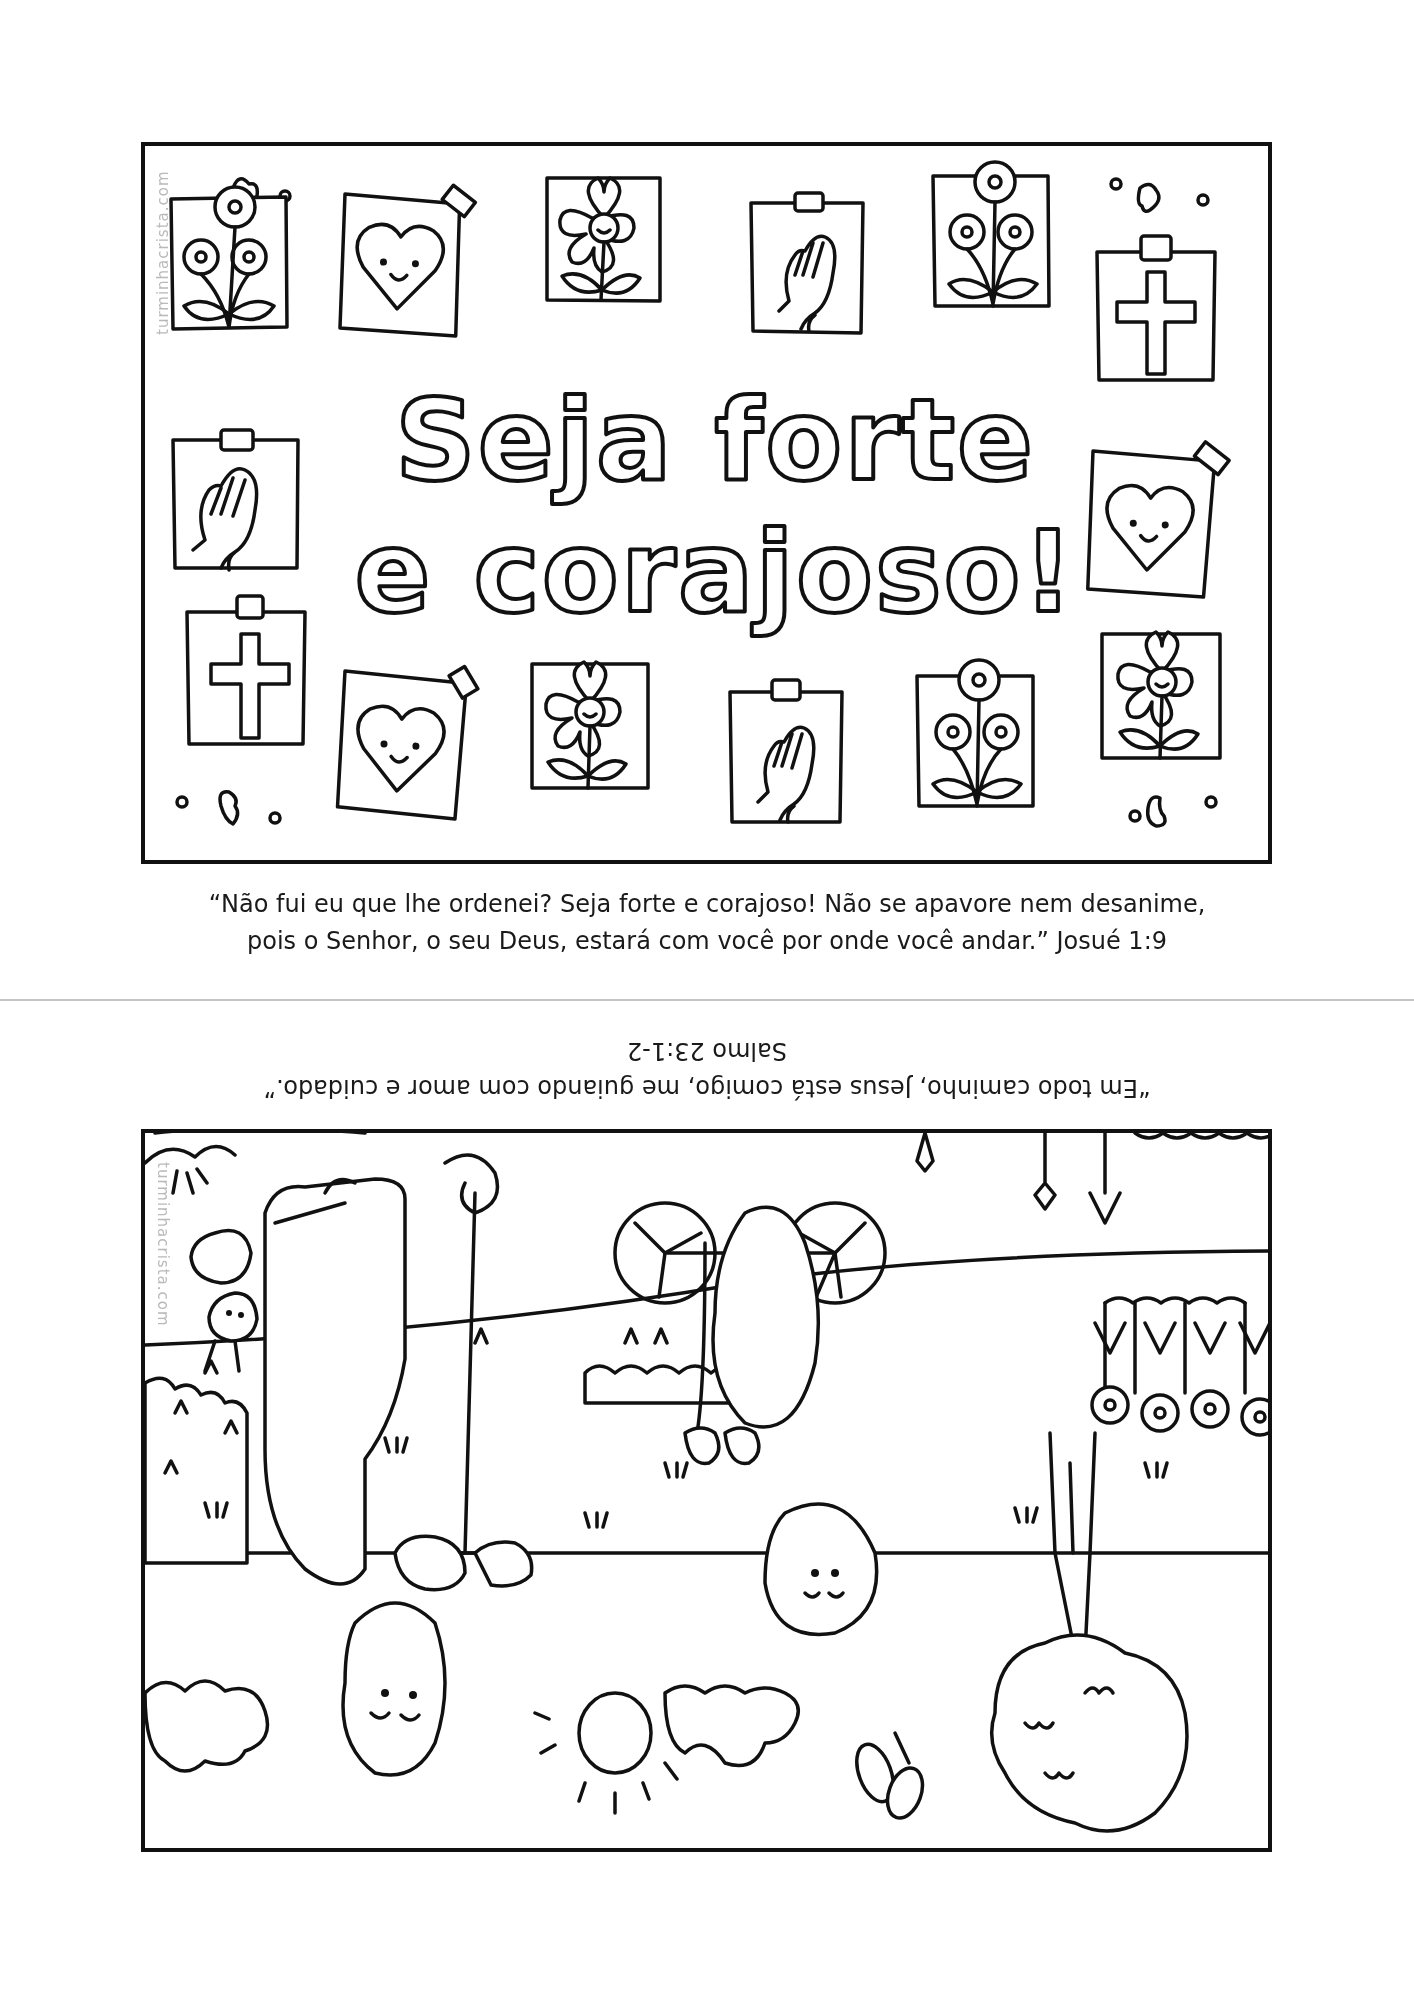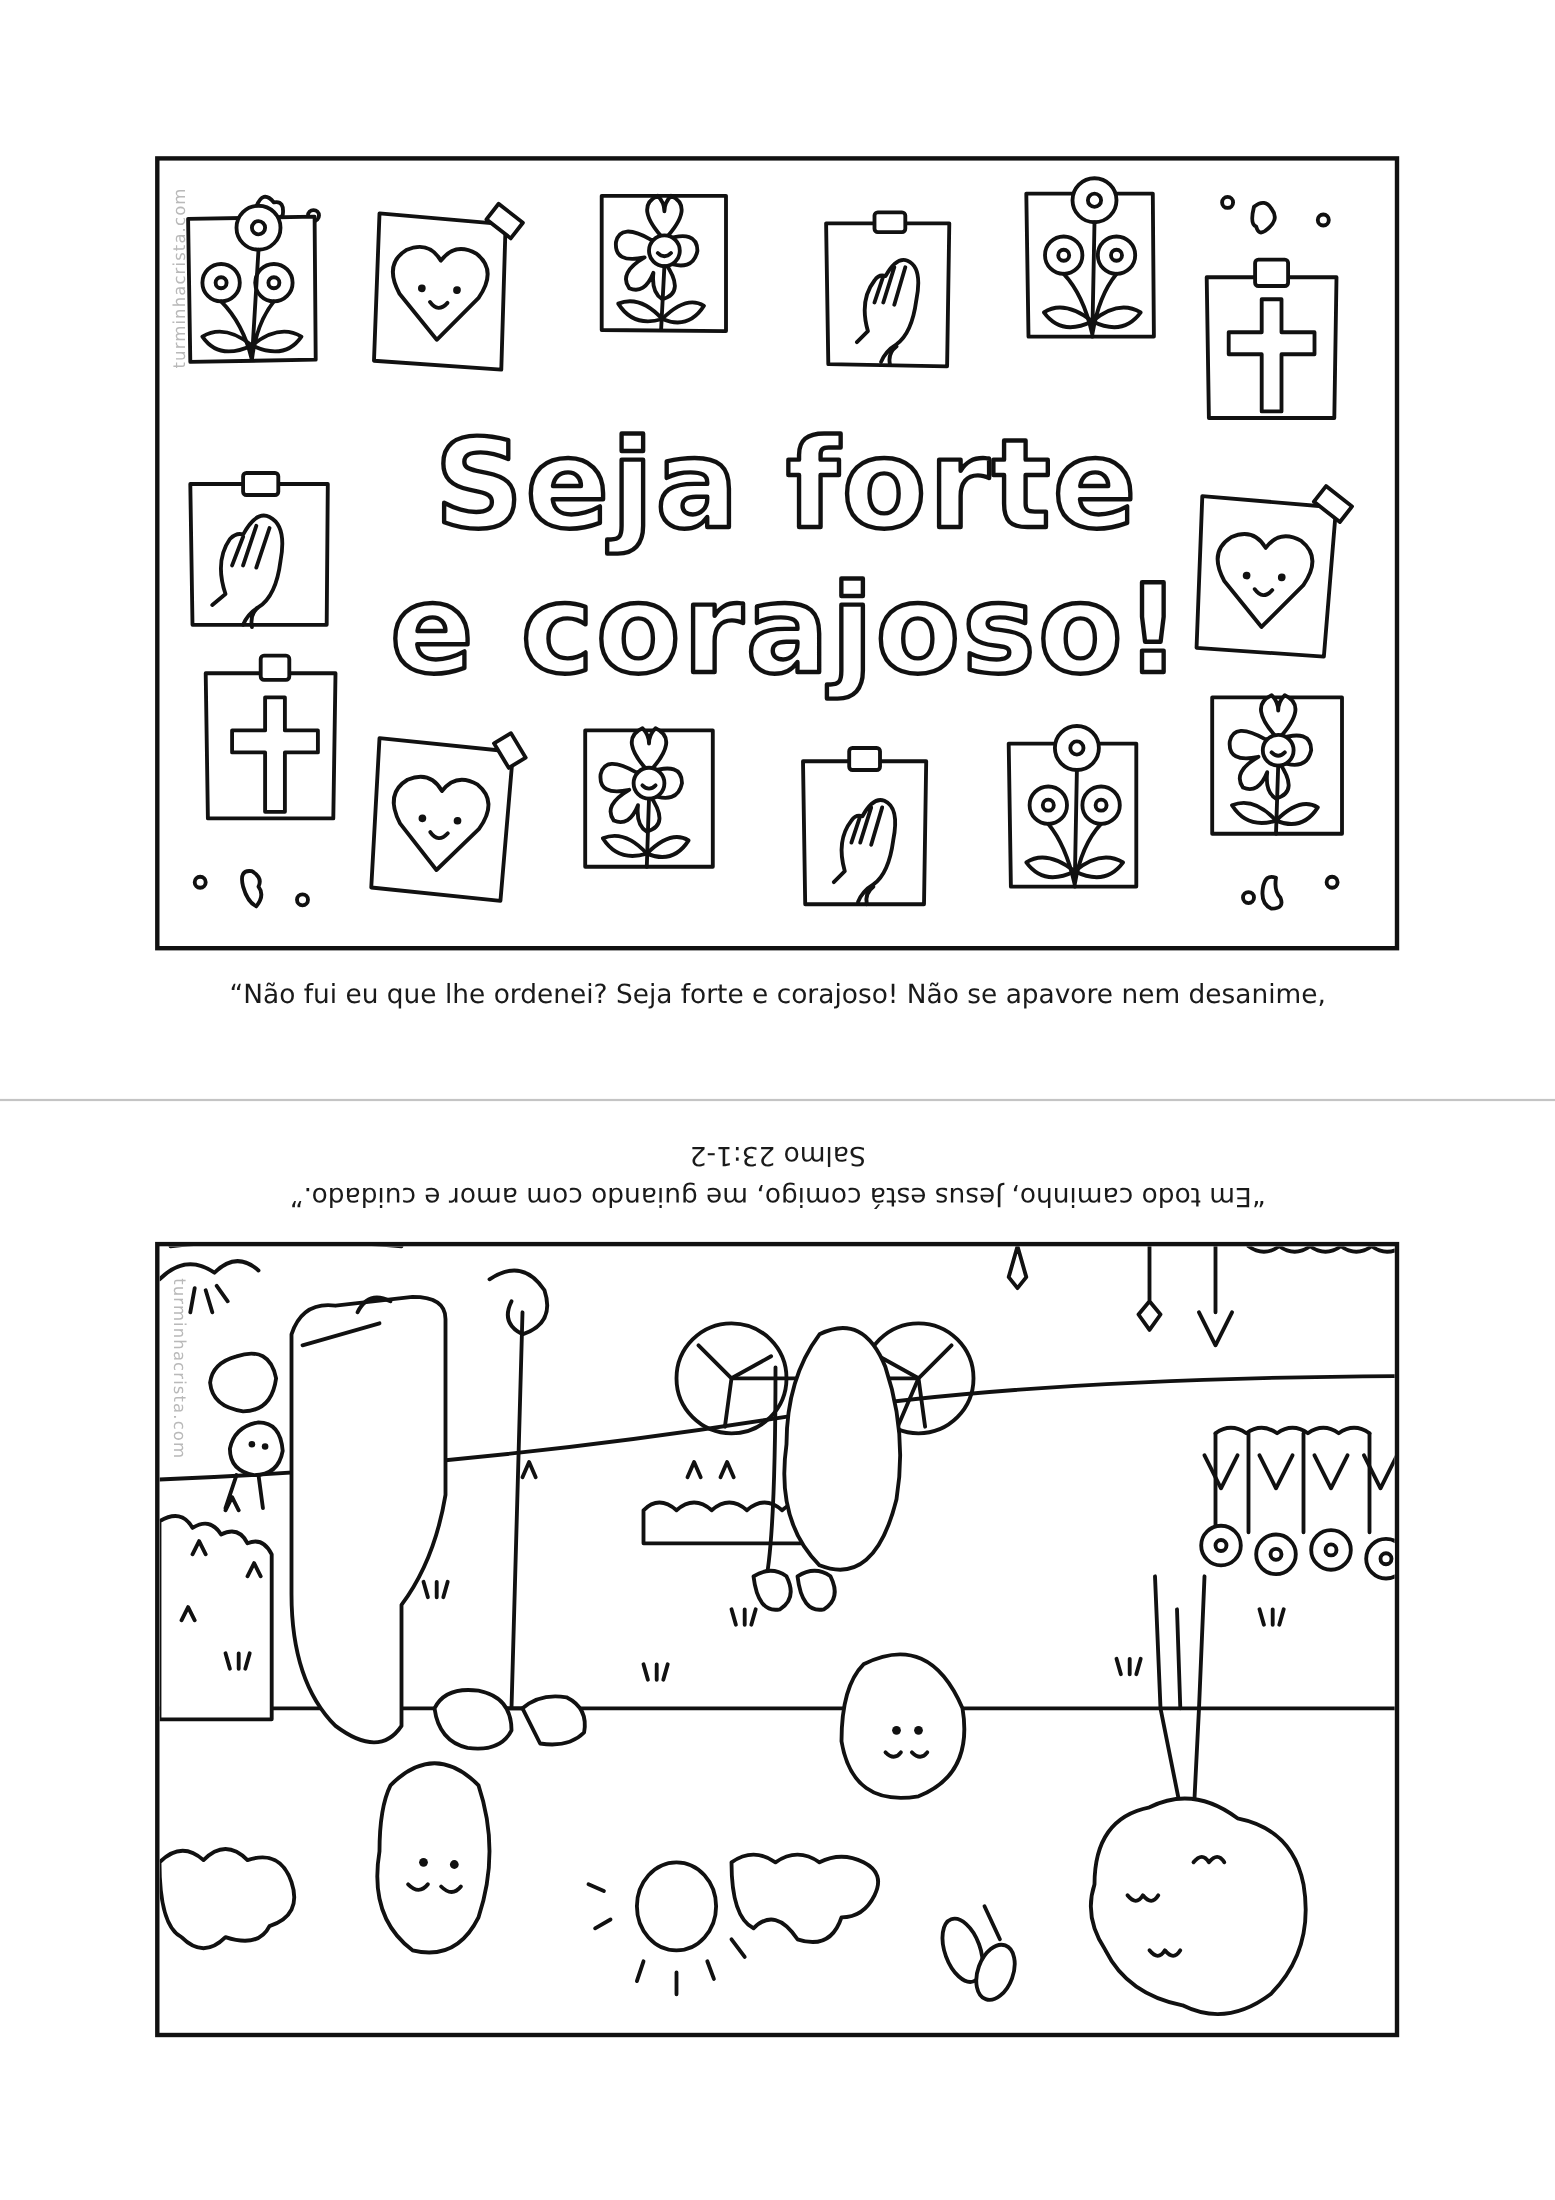--- a/index.html
+++ b/index.html
@@ -163,20 +163,21 @@
   </svg>
 
   <svg class="title-svg" width="760" height="280" viewBox="0 0 760 280">
     <text x="380" y="118" text-anchor="middle" font-family="DejaVu Sans, sans-serif" font-weight="bold" font-size="112" fill="#fff" stroke="#111" stroke-width="4" stroke-linejoin="round" letter-spacing="2">Seja forte</text>
     <text x="380" y="250" text-anchor="middle" font-family="DejaVu Sans, sans-serif" font-weight="bold" font-size="112" fill="#fff" stroke="#111" stroke-width="4" stroke-linejoin="round" letter-spacing="2">e corajoso!</text>
   </svg>
 </div>
 
 <div class="verse top">
   <div>“Não fui eu que lhe ordenei? Seja forte e corajoso! Não se apavore nem desanime,</div>
+  <div>pois o Senhor, o seu Deus, estará com você por onde você andar.” Josué 1:9</div>
 </div>
 
 <div class="divider"></div>
 
 <div class="verse bottom">
   <div>“Em todo caminho, Jesus está comigo, me guiando com amor e cuidado.”</div>
   <div>Salmo 23:1-2</div>
 </div>
 
 <div class="frame bottom">

